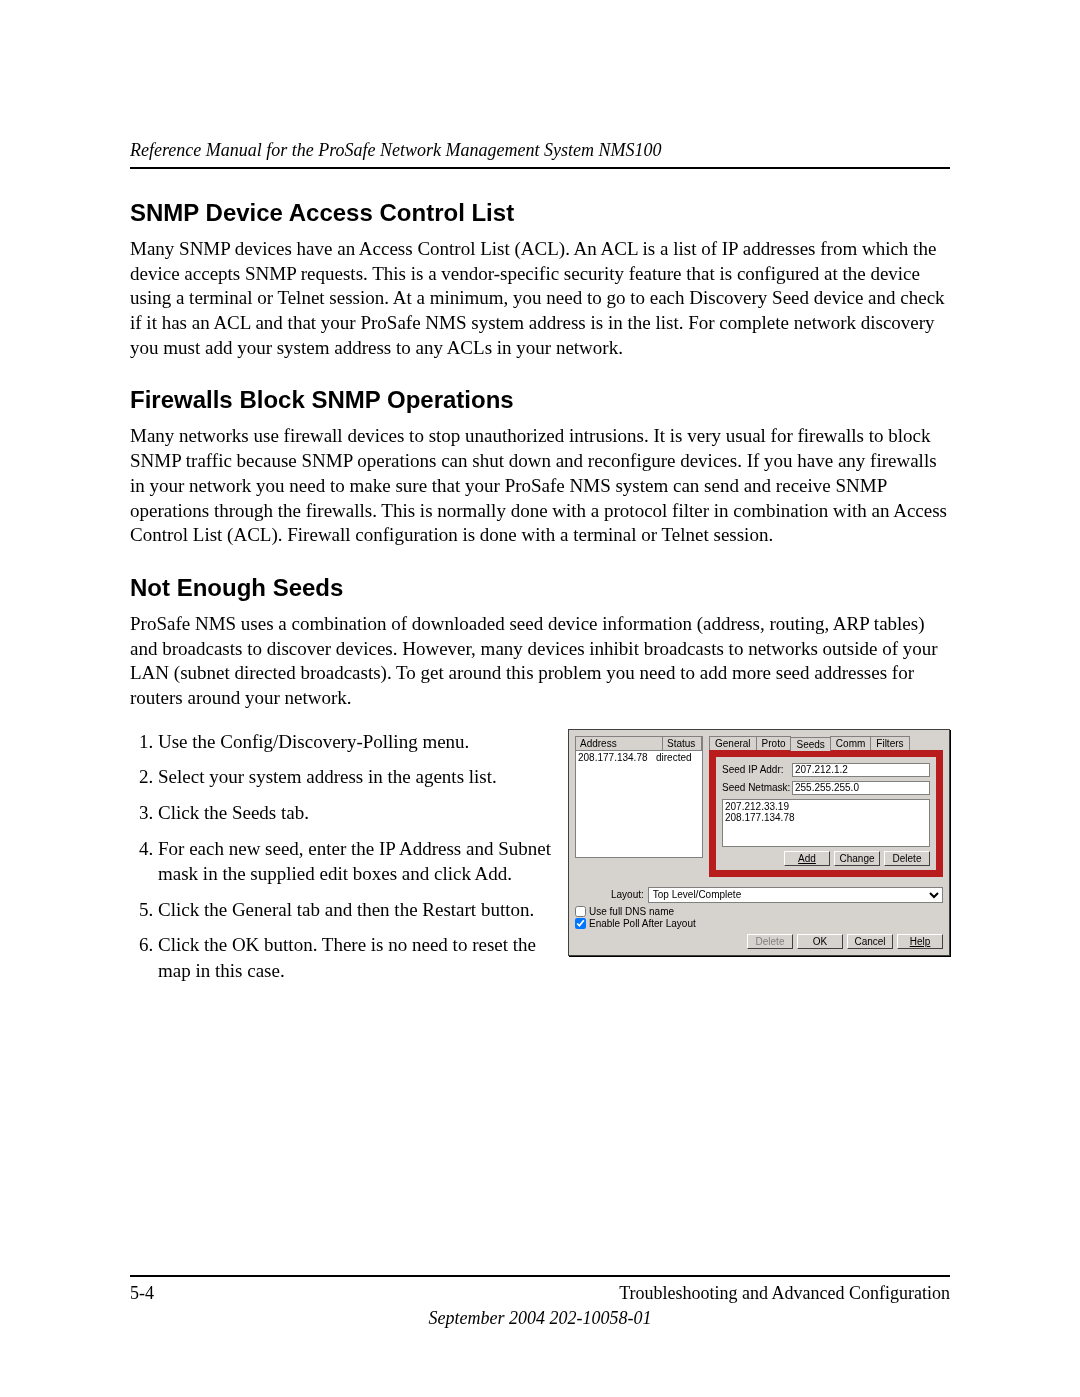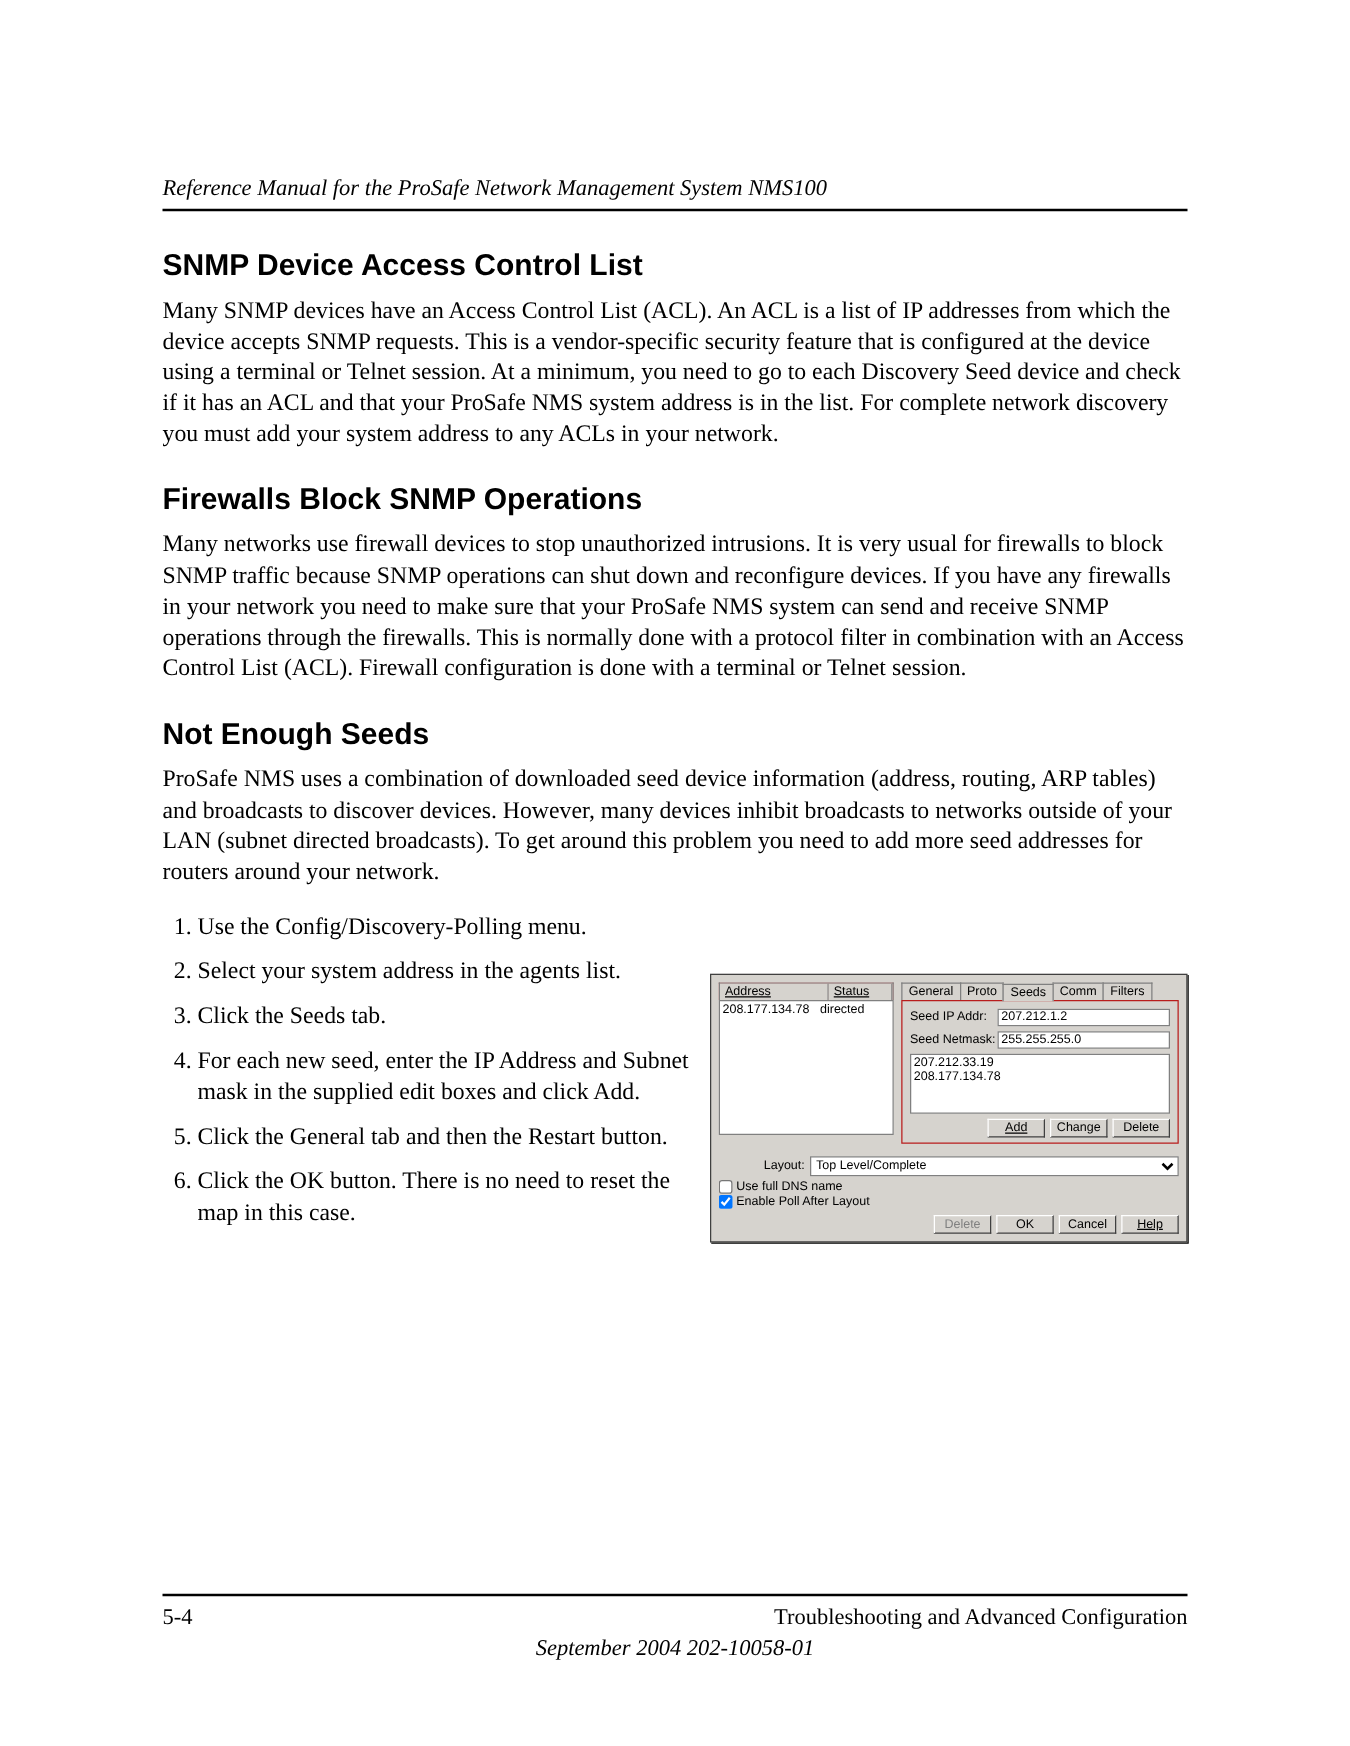--- a/index.html
+++ b/index.html
@@ -37,21 +37,21 @@
     font-size: 24px;
     margin: 26px 0 10px 0;
   }
   p.body {
     font-size: 19px;
     line-height: 1.3;
     margin: 0 0 18px 0;
   }
   .two-col {
     display: flex;
-    align-items: flex-end;
+    align-items: flex-start;
   }
   .col-text { flex: 1; }
   ol.steps {
     font-size: 19px;
     line-height: 1.35;
     padding-left: 28px;
     margin: 0;
   }
   ol.steps li { margin-bottom: 10px; }
   
@@ -93,21 +93,20 @@
     gap: 6px;
   }
   .agents-pane {
     width: 155px;
   }
   .agents-header {
     display: flex;
     background: #fca5a5;
     border: 1px solid #808080;
     border-bottom: none;
-    text-decoration: underline;
   }
   .agents-header span {
     padding: 1px 4px;
     border-right: 1px solid #808080;
     background: #d6d3ce;
     font-size: 10px;
   }
   .agents-list {
     border: 1px solid #808080;
     background: #fff;
@@ -129,21 +128,21 @@
     border-bottom: none;
     background: #d6d3ce;
     margin-right: -1px;
   }
   .tab.active {
     background: #d6d3ce;
     position: relative;
     top: 1px;
   }
   .tab-body {
-    border: 1px solid #b91c1c;
+    border: 7px solid #b91c1c;
     padding: 6px 6px 4px 6px;
     background: #d6d3ce;
   }
   .field-row {
     display: flex;
     align-items: center;
     margin-bottom: 4px;
     font-size: 10px;
   }
   .field-row .lbl { width: 70px; }

